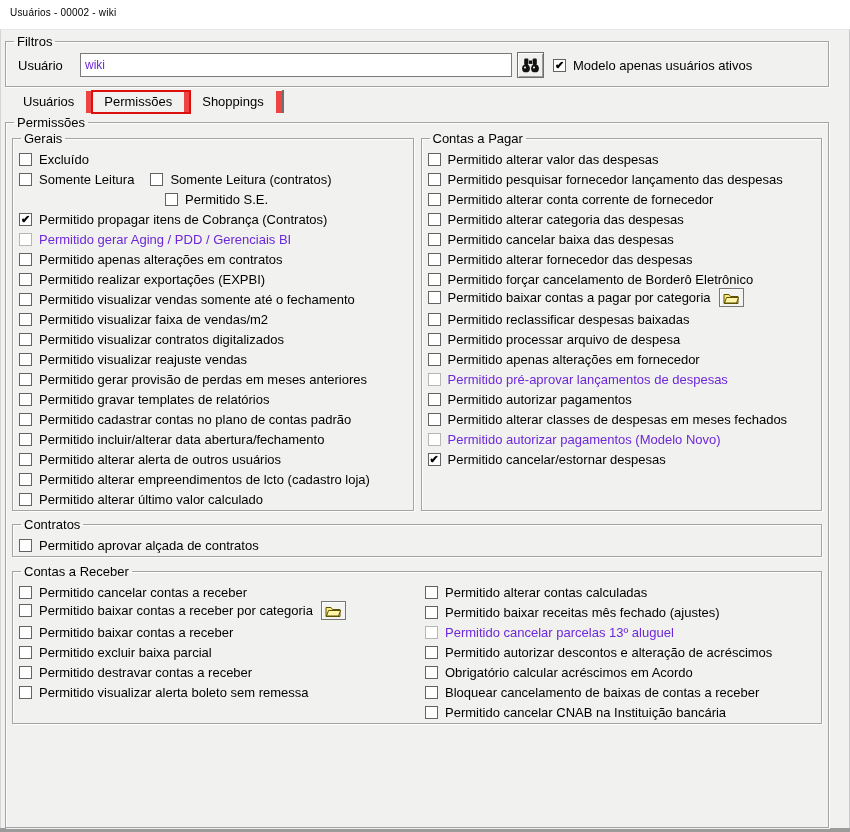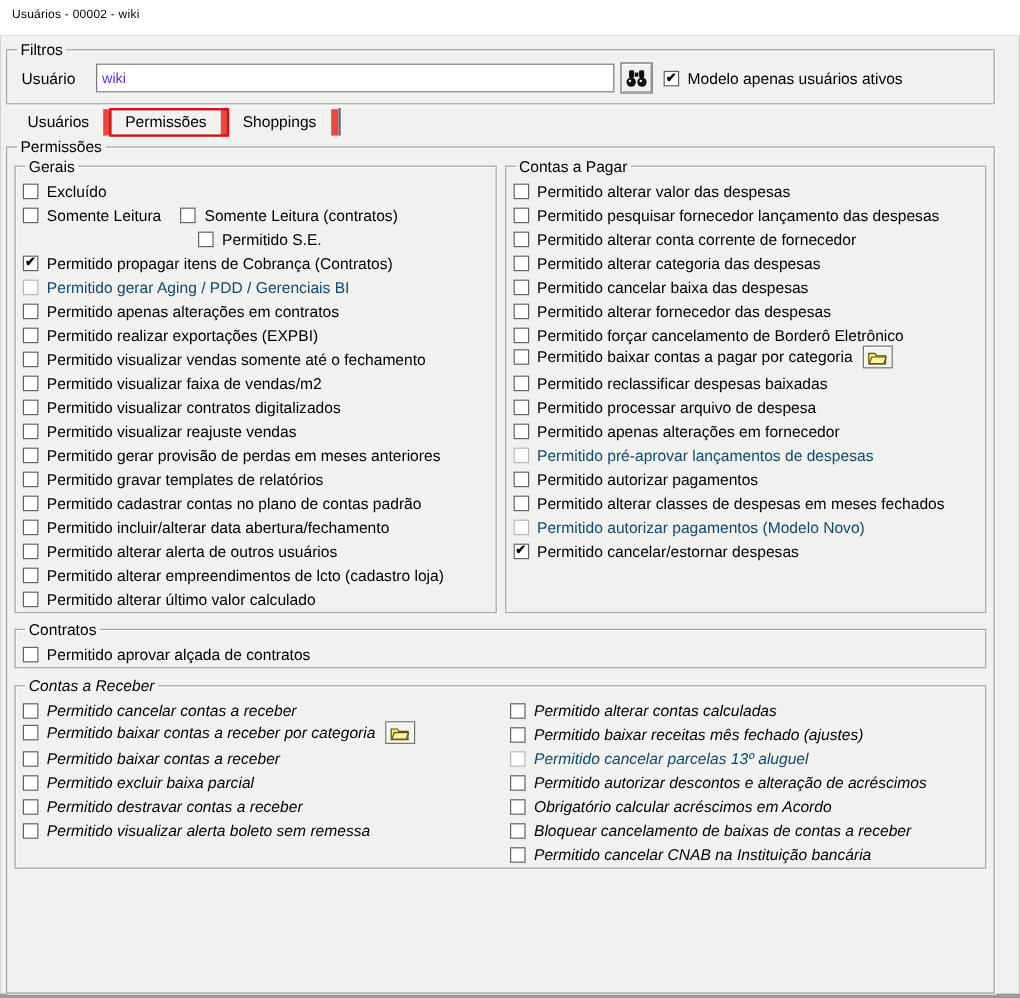--- a/index.html
+++ b/index.html
@@ -46,37 +46,37 @@
   .tabs { display:flex; align-items:center; height:28px; padding:3px 0 2px 6px; }
   .tab { padding:3px 12px 4px 12px; border-right:6px solid #ef4444; cursor:pointer; white-space:nowrap; }
   .tab.annotated { outline:2px solid #dd0f0f; outline-offset:-1px; }
   .tab-endline { width:2px; height:23px; background:#6f6f6f; }
 
   
   .outer-group { flex:1; display:flex; flex-direction:column; }
   .two-col { display:flex; gap:7px; align-items:stretch; }
   .two-col fieldset { flex:1; }
   .contratos-group { margin-top:6px; }
-  .cr-group { margin-top:7px;font-style:italic; }
+  .cr-group { margin-top:7px; }
   .cr-cols { display:flex; }
   .cr-col-left { flex:0 0 406px; }
   .cr-col-right { flex:1; }
 
   
   .cb-row { display:flex; align-items:flex-end; height:20px; }
   .cb-item { display:flex; align-items:center; }
   .cb-item + .cb-item { margin-left:16px; }
   .cb {
     width:13px; height:13px; flex:0 0 auto; background:#fff;
     border:1px solid #636363; display:inline-flex; align-items:center; justify-content:center;
     font-size:11px; font-weight:bold; line-height:1; color:#000; cursor:pointer;
   }
   .cb.cb-disabled { border-color:#b6b6b4; cursor:default; }
   .cb-label { margin-left:7px; white-space:nowrap; }
-  .cb-item.disabled .cb-label { color:#0c4a6e; }
+  .cb-item.disabled .cb-label { color:#6d28d9; }
   .folder-btn {
     width:25px; height:19px; margin-left:8px; padding:0;
     background:#f3f3f1; border:1px solid #767676;
     box-shadow: inset 1px 1px 0 #fff;
     display:inline-flex; align-items:center; justify-content:center; cursor:pointer;
   }
   .bottom-edge { height:4px; background:#9b9b9b; }
 </style>
 </head>
 <body>

